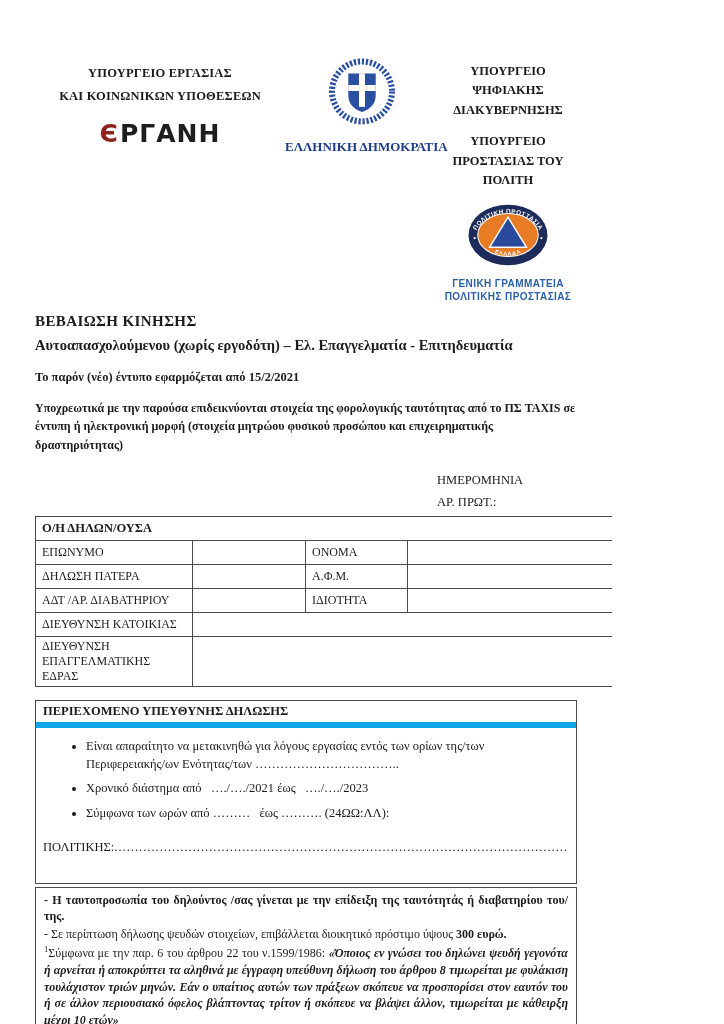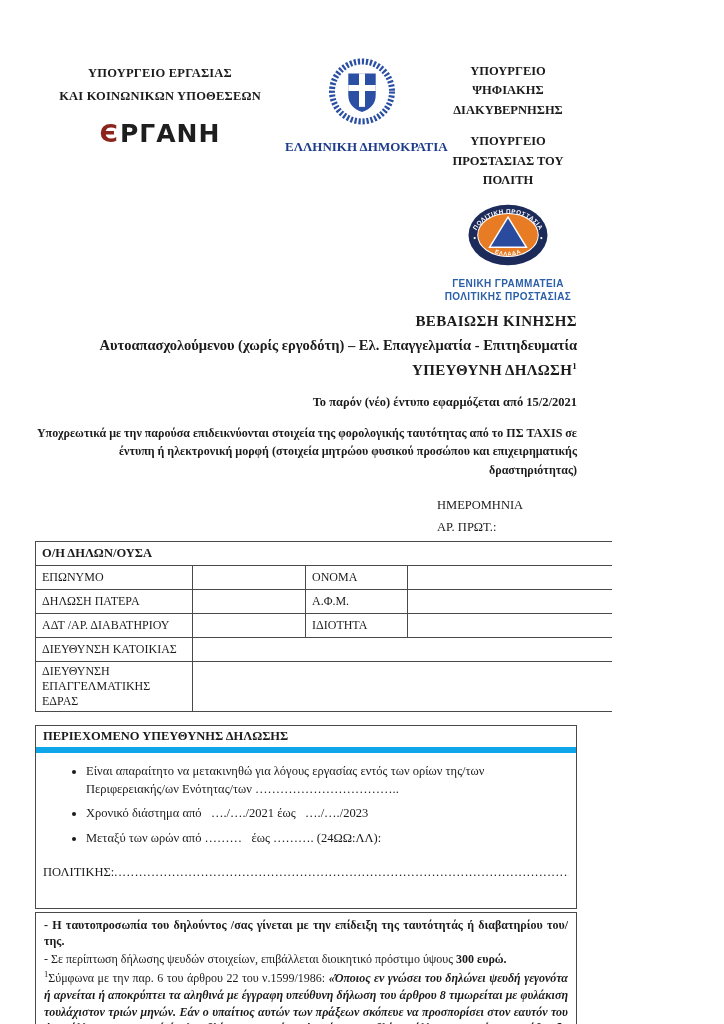--- a/index.html
+++ b/index.html
@@ -16,21 +16,21 @@
           font-size:25px;letter-spacing:1px;color:#1e1e1e;}
   .ergani .emblem{color:#8a241c;margin-right:1px;}
   .hdr-center{width:154px;text-align:center;}
   .republic{font-weight:bold;font-size:13px;color:#1e3c8c;margin-top:3px;white-space:nowrap;}
   .hdr-right{flex:1;text-align:center;font-weight:bold;font-size:12.5px;line-height:1.55;padding-top:6px;}
   .hdr-right .m2{margin-top:12px;}
   .civil{margin-top:14px;}
   .civil-caption{margin-top:4px;font-family:"Liberation Sans", sans-serif;font-weight:bold;
                  font-size:10px;line-height:1.3;color:#2b5fa8;letter-spacing:.4px;}
   
-  .titleblock{text-align:right;margin-top:10px;}
+  .titleblock{text-align:left;margin-top:10px;}
   .t1{font-weight:bold;font-size:15px;letter-spacing:.4px;}
   .t2{font-weight:bold;font-size:14.5px;margin-top:7px;}
   .t3{font-weight:bold;font-size:15px;margin-top:7px;letter-spacing:.3px;}
   .t3 sup{font-size:9px;}
   .effnote{font-weight:bold;font-size:12.5px;margin-top:16px;}
   .instruction{font-weight:bold;font-size:12px;margin:14px auto 0 auto;max-width:655px;line-height:1.55;}
   
   .meta{margin:16px 0 2px 402px;font-size:12.5px;line-height:1.75;}
   
   table.decl{width:654px;border-collapse:collapse;table-layout:fixed;}
@@ -111,21 +111,20 @@
           <div>ΓΕΝΙΚΗ ΓΡΑΜΜΑΤΕΙΑ</div>
           <div>ΠΟΛΙΤΙΚΗΣ ΠΡΟΣΤΑΣΙΑΣ</div>
         </div>
       </div>
     </div>
   </header>
 
   <section class="titleblock">
     <div class="t1">ΒΕΒΑΙΩΣΗ ΚΙΝΗΣΗΣ</div>
     <div class="t2">Αυτοαπασχολούμενου (χωρίς εργοδότη) – Ελ. Επαγγελματία - Επιτηδευματία</div>
-    <div class="t3"><span>ΥΠΕΥΘΥΝΗ ΔΗΛΩΣΗ</span><sup>1</sup></div>
     <div class="effnote">Το παρόν (νέο) έντυπο εφαρμόζεται από 15/2/2021</div>
     <div class="instruction">Υποχρεωτικά με την παρούσα επιδεικνύονται στοιχεία της φορολογικής ταυτότητας από το ΠΣ TAXIS σε έντυπη ή ηλεκτρονική μορφή (στοιχεία μητρώου φυσικού προσώπου και επιχειρηματικής δραστηριότητας)</div>
   </section>
 
   <div class="meta">
     <div>ΗΜΕΡΟΜΗΝΙΑ</div>
     <div>ΑΡ. ΠΡΩΤ.:</div>
   </div>
 
   <table class="decl">
@@ -166,21 +165,21 @@
       <td colspan="3"></td>
     </tr>
   </tbody>
     </table>
 
   <div class="contentbox">
     <div class="cb-head">ΠΕΡΙΕΧΟΜΕΝΟ ΥΠΕΥΘΥΝΗΣ ΔΗΛΩΣΗΣ</div>
     <ul>
       <li>Είναι απαραίτητο να μετακινηθώ για λόγους εργασίας εντός των ορίων της/των Περιφερειακής/ων Ενότητας/των ……………………………..</li>
       <li>Χρονικό διάστημα από   …./…./2021 έως   …./…./2023</li>
-      <li>Μεταξύ των ωρών από ………   έως ………. (24ΩΩ:ΛΛ):</li>
+      <li>Σύμφωνα των ωρών από ………   έως ………. (24ΩΩ:ΛΛ):</li>
     </ul>
     <div class="notes-line">
       <span>ΠΟΛΙΤΙΚΗΣ:</span>
         <span class="dots">.........................................................................................................................................................................................</span>
     </div>
   </div>
 
   <div class="footnotes">
     <p class="fn1">- Η ταυτοπροσωπία του δηλούντος /σας γίνεται με την επίδειξη της ταυτότητάς ή διαβατηρίου του/της.</p>
     <p class="fn2"><span>- Σε περίπτωση δήλωσης ψευδών στοιχείων, επιβάλλεται διοικητικό πρόστιμο ύψους </span><span class="fn-bold">300 ευρώ.</span></p>

